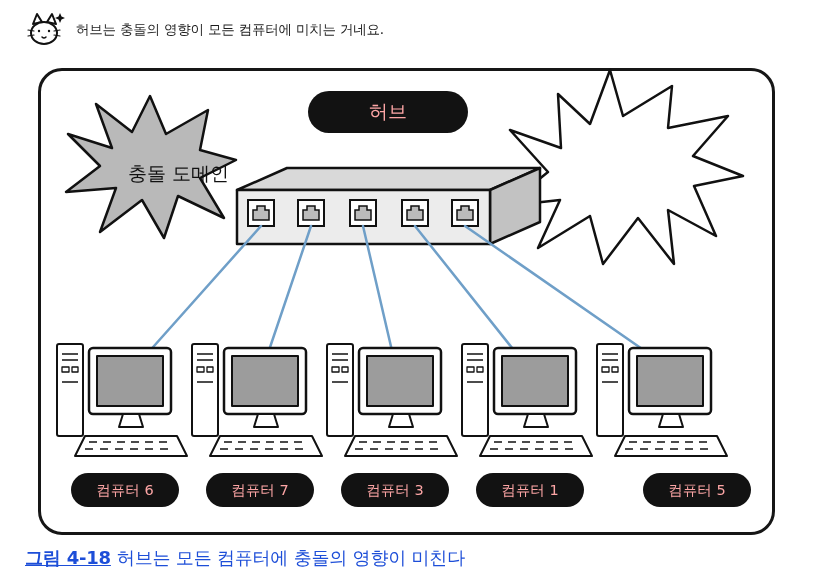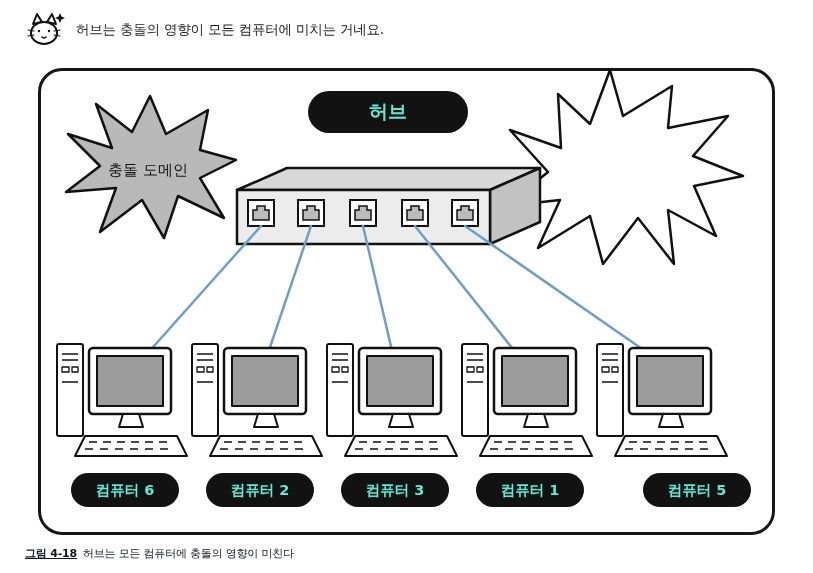--- a/index.html
+++ b/index.html
@@ -11,34 +11,34 @@
   .speech-row{position:absolute;left:24px;top:10px;display:flex;align-items:center;gap:10px;}
   .speech-text{font-size:13.5px;color:#1d1d1d;letter-spacing:-0.2px;}
   
   .diagram-box{
     position:absolute;left:38px;top:68px;width:737px;height:467px;
     border:3px solid #161616;border-radius:24px;background:#ffffff;box-sizing:border-box;
   }
   .diagram-box svg.scene{position:absolute;left:-3px;top:-3px;}
   .overlay{position:absolute;box-sizing:border-box;}
   .pill{
-    background:#121212;color:#5eead4;border-radius:50%/50%;
-    display:flex;align-items:center;justify-content:center;font-weight:bold;
+    background:#121212;color:#fca5a5;border-radius:50%/50%;
+    display:flex;align-items:center;justify-content:center;font-weight:normal;
   }
   .hub-pill{left:267px;top:20px;width:160px;height:42px;font-size:19px;border-radius:24px;}
   .pc-pill{top:402px;width:108px;height:34px;font-size:14.5px;border-radius:18px;}
   .star-label-left{
-    left:32px;top:90px;width:150px;text-align:center;font-size:15px;color:#111;
+    left:38px;top:90px;width:150px;text-align:right;font-size:19px;color:#111;
   }
   .callout-text{
     left:490px;top:60px;width:165px;text-align:center;font-size:14px;line-height:1.55;
     white-space:pre-line;color:#111;
   }
   
-  .caption{position:absolute;left:25px;top:546px;font-size:11px;color:#0f172a;letter-spacing:-0.2px;}
+  .caption{position:absolute;left:25px;top:546px;font-size:18px;color:#1d4ed8;letter-spacing:-0.2px;}
   .caption .fig{font-weight:bold;text-decoration:underline;margin-right:6px;}
 </style>
 </head>
 <body>
 
 <div class="page">
 
   <div class="speech-row">
     <svg width="42" height="40" viewBox="0 0 42 40">
       <g fill="none" stroke="#111" stroke-width="2" stroke-linejoin="round" stroke-linecap="round">
@@ -126,21 +126,21 @@
       <use href="#pc" transform="translate(422,272)"></use>
       <use href="#pc" transform="translate(557,272)"></use>
     </svg>
 
     <div class="overlay pill hub-pill">허브</div>
 
     <div class="overlay star-label-left">충돌 도메인</div>
 
 
     <div class="overlay pill pc-pill" style="left:30px;">컴퓨터 6</div>
-    <div class="overlay pill pc-pill" style="left:165px;">컴퓨터 2</div>
+    <div class="overlay pill pc-pill" style="left:165px;">컴퓨터 7</div>
     <div class="overlay pill pc-pill" style="left:300px;">컴퓨터 3</div>
     <div class="overlay pill pc-pill" style="left:435px;">컴퓨터 1</div>
     <div class="overlay pill pc-pill" style="left:602px;">컴퓨터 5</div>
   </div>
 
   <div class="caption">
     <span class="fig">그림 4-18</span><span>허브는 모든 컴퓨터에 충돌의 영향이 미친다</span>
   </div>
 
 </div>

